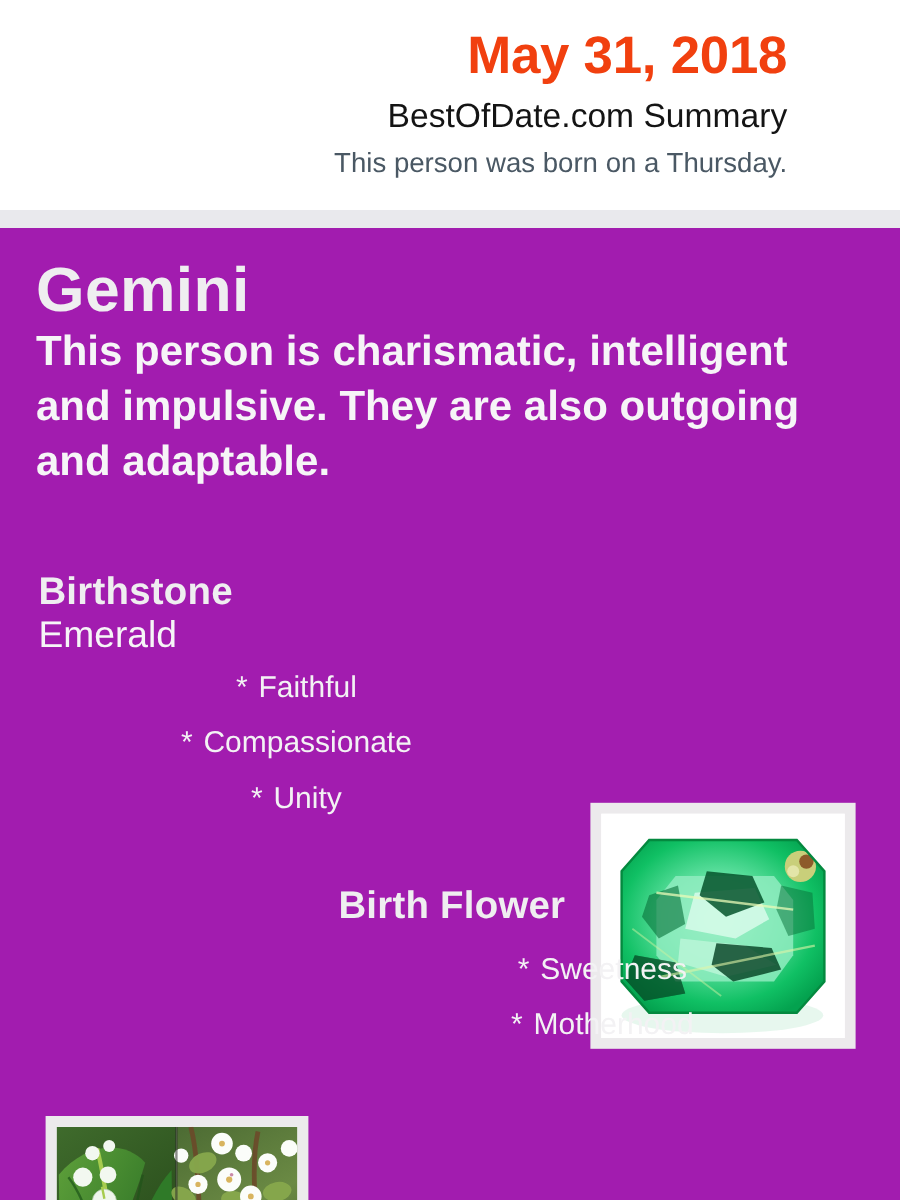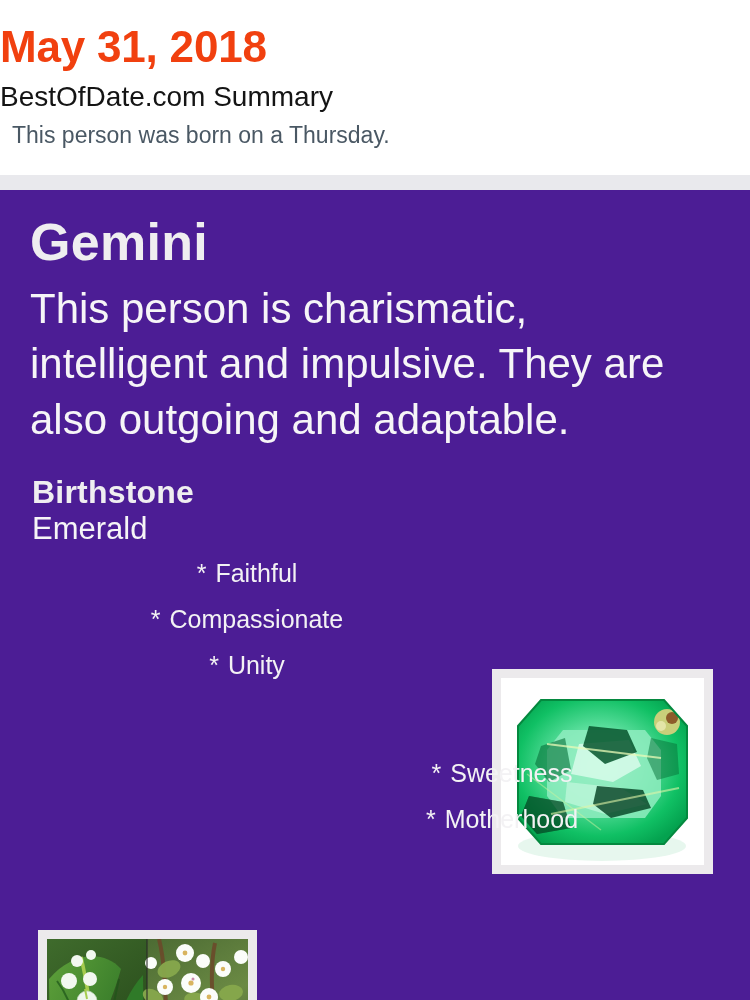--- a/index.html
+++ b/index.html
@@ -20,21 +20,21 @@
     background: #ffffff;
   }
 
   
   .header {
     position: absolute;
     left: 0; top: 0;
     width: 656px;
     height: 175px;
     background: #ffffff;
-    text-align: left;
+    text-align: right;
     padding-top: 22px;
   }
 
   .header-date {
     font-size: 44px;
     font-weight: bold;
     color: #f1400f;
     line-height: 1.12;
     letter-spacing: -0.2px;
   }
@@ -63,40 +63,40 @@
     height: 15px;
     background: #e9e9ed;
   }
 
   
   .body-panel {
     position: absolute;
     left: 0; top: 190px;
     width: 750px;
     height: 810px;
-    background: #4c1d95;
+    background: #a21caf;
     color: #f0eff1;
   }
 
   .sign-name {
     position: absolute;
     left: 30px; top: 26px;
     font-size: 52px;
     font-weight: bold;
     color: #efeef0;
     letter-spacing: 0.3px;
     line-height: 1;
   }
 
   .sign-desc {
     position: absolute;
-    left: 30px; top: 91px;
+    left: 30px; top: 80px;
     width: 672px;
-    font-size: 42px;
-    font-weight: normal;
+    font-size: 35px;
+    font-weight: bold;
     color: #f6f5f7;
     line-height: 1.32;
   }
 
   
   .stone-block {
     position: absolute;
     left: 32px; top: 285px;
     width: 430px;
   }
@@ -381,20 +381,21 @@
                 <circle cx="128" cy="116" r="1.4"></circle>
             </g>
           </g>
 
           <rect x="99" y="0" width="2" height="183" fill="#2a2a28" opacity="0.55"></rect>
         </svg>
       </div>
     </div>
 
     <div class="flower-block">
+      <div class="section-heading">Birth Flower</div>
       <ul class="trait-list">
         <li class="trait-item">
           <span class="trait-star">*</span><span>Sweetness</span>
         </li>
         <li class="trait-item">
           <span class="trait-star">*</span><span>Motherhood</span>
         </li>
       </ul>
     </div>
 

